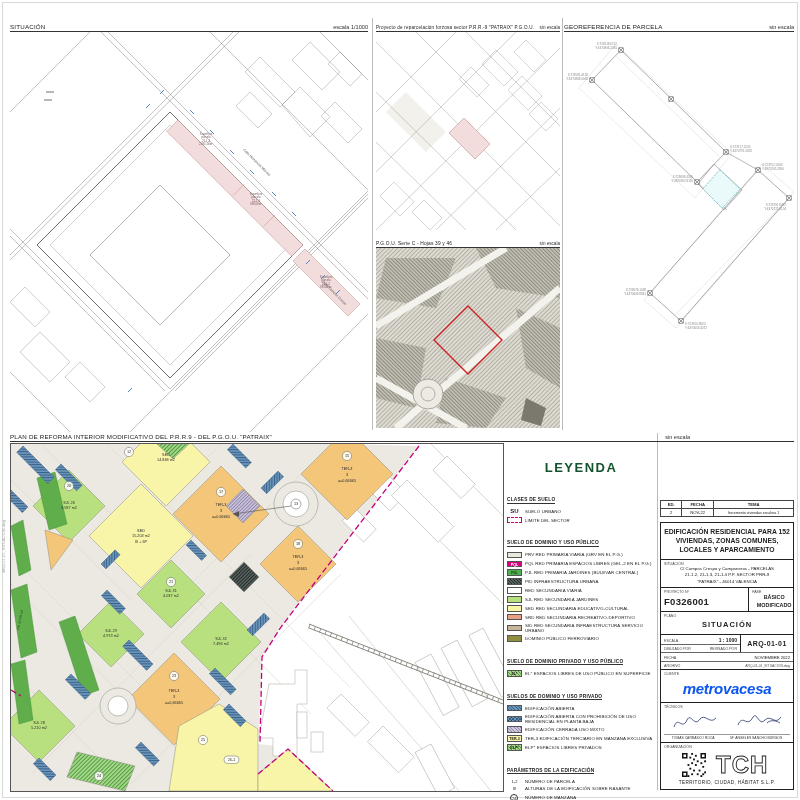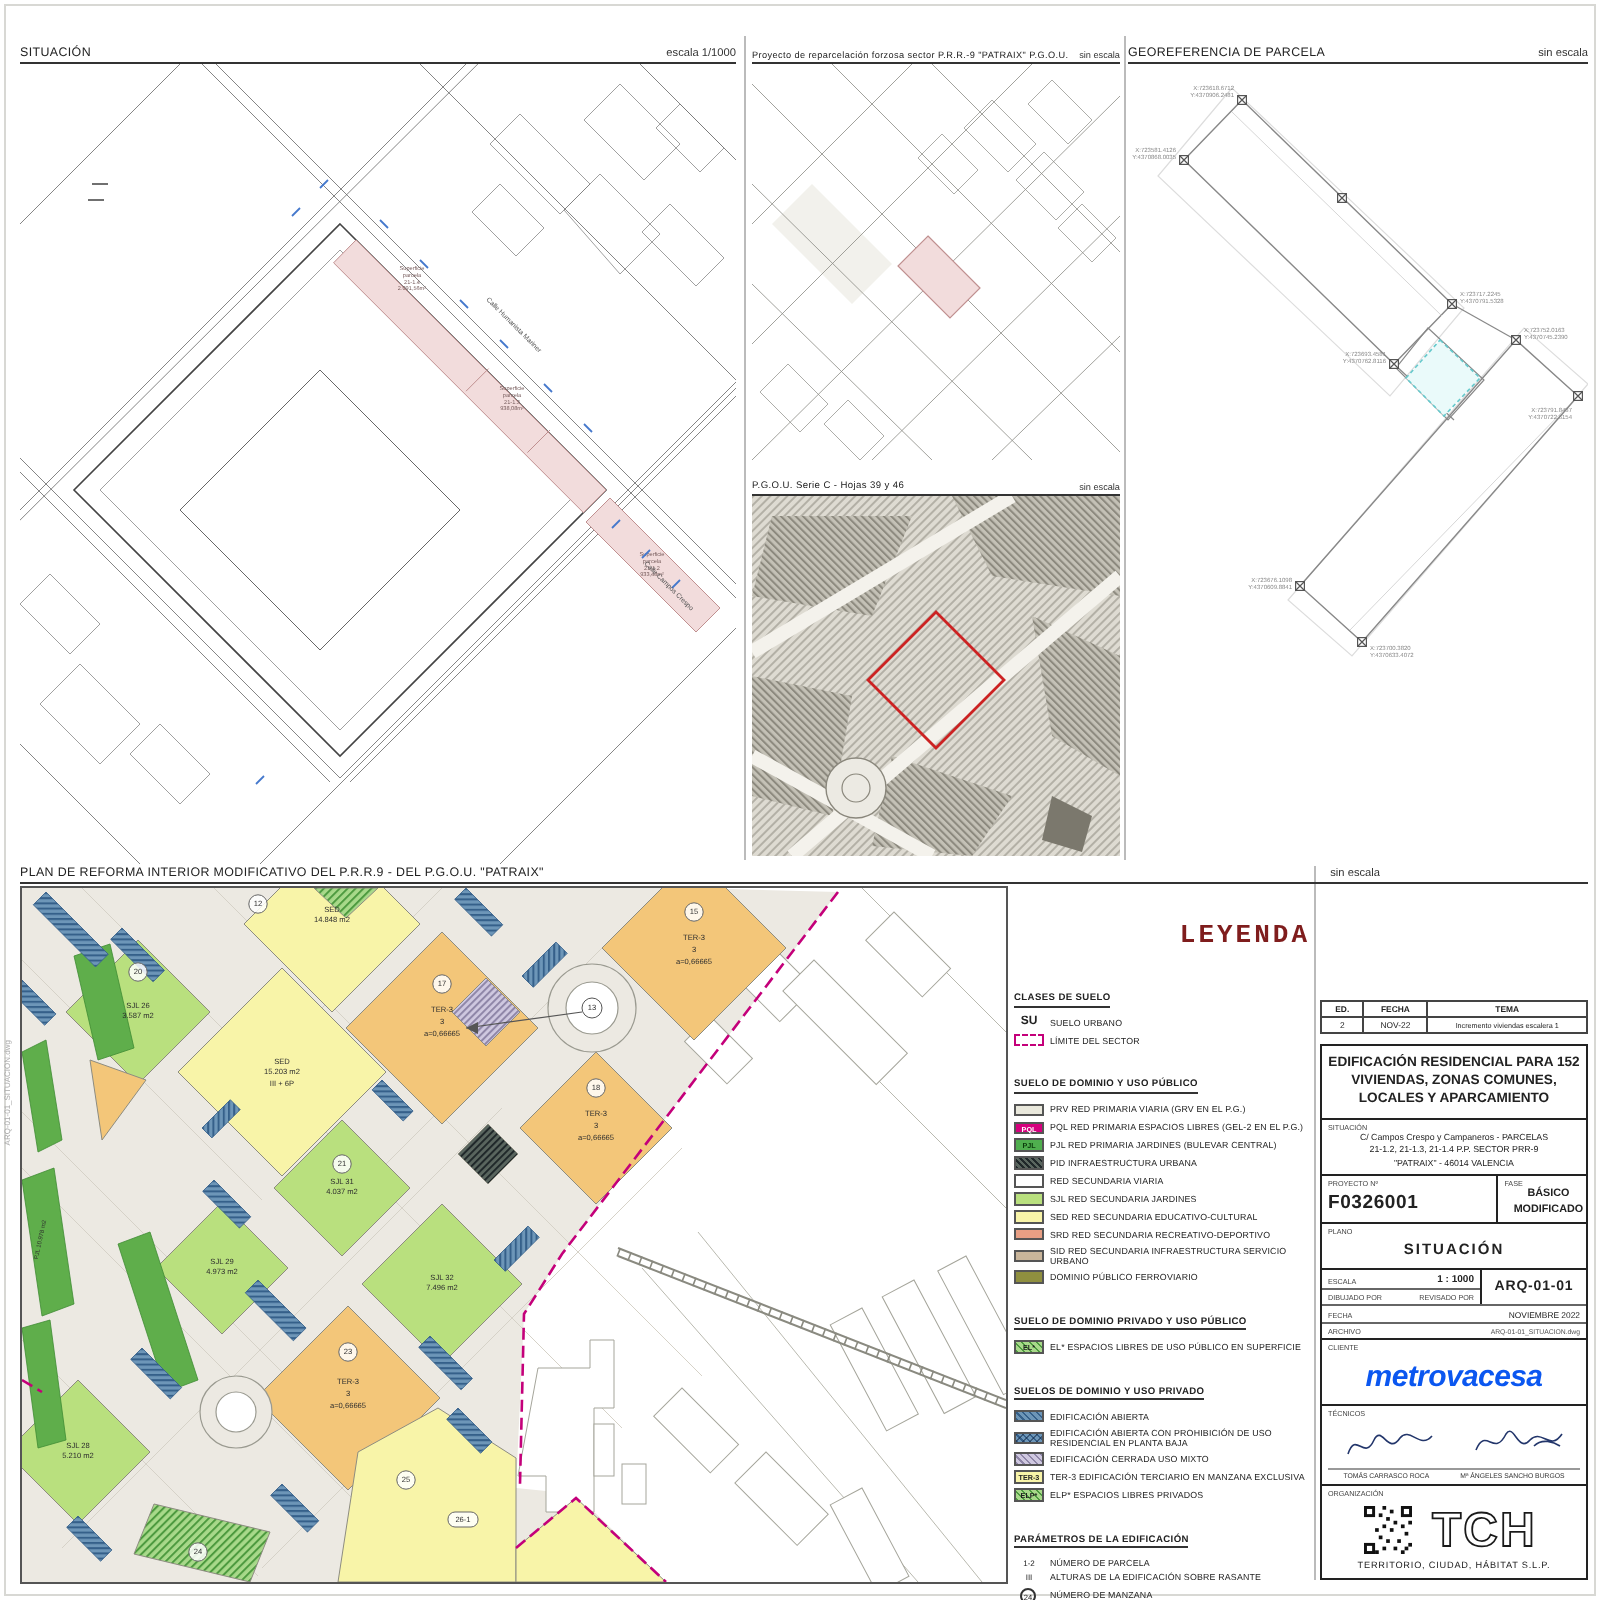--- a/index.html
+++ b/index.html
@@ -11,21 +11,21 @@
   .ptitle{font-size:6.2px;color:#222;letter-spacing:.2px;}
   .pscale{font-size:5.6px;color:#333;}
   .pmap{position:absolute;left:0;top:14px;}
   .vline{position:absolute;width:0;border-left:0.8px solid #bbb;}
   #plan-map{position:absolute;left:10px;top:443px;width:492px;height:347px;border:0.8px solid #555;background:#fff;}
   .plan-scale{position:absolute;right:104px;bottom:1px;font-size:5.6px;color:#333;}
   .plot-stamp{position:absolute;left:1px;top:520px;font-size:4px;color:#aaa;writing-mode:vertical-rl;transform:rotate(180deg);}
 
   
   #legend{position:absolute;left:507px;top:452px;width:148px;}
-  .leg-title{font-size:13px;font-weight:bold;letter-spacing:1.5px;text-align:right;margin:8px 0 12px 0;color:#7f1d1d;font-family:Liberation Mono, monospace;}
+  .leg-title{font-size:13px;font-weight:bold;letter-spacing:1.5px;text-align:center;margin:8px 0 12px 0;color:#14532d;}
   .leg-sec{margin-bottom:7px;}
   .leg-head{font-size:4.8px;font-weight:bold;color:#222;border-bottom:0.6px solid #333;display:inline-block;padding-bottom:0.5px;margin-bottom:2.5px;letter-spacing:.2px;}
   .leg-item{display:flex;align-items:center;gap:3px;margin:2.4px 0;}
   .sw{flex:0 0 15px;height:6.5px;border:0.6px solid #555;font-size:3.6px;line-height:6.5px;text-align:center;color:#222;box-sizing:border-box;}
   .leg-lab{font-size:4.4px;color:#222;letter-spacing:.1px;}
   .su-code{flex:0 0 15px;font-size:6px;font-weight:bold;text-align:center;}
   .sw-limite{background:#fff;border:1.2px dashed #c4007a;}
   .sw-prv{background:#e9e8dc;}
   .sw-pql{background:#d6007e;color:#fff;font-weight:bold;}
   .sw-pjl{background:#4fae4e;color:#0b3;color:#0a3a0a;font-weight:bold;}

